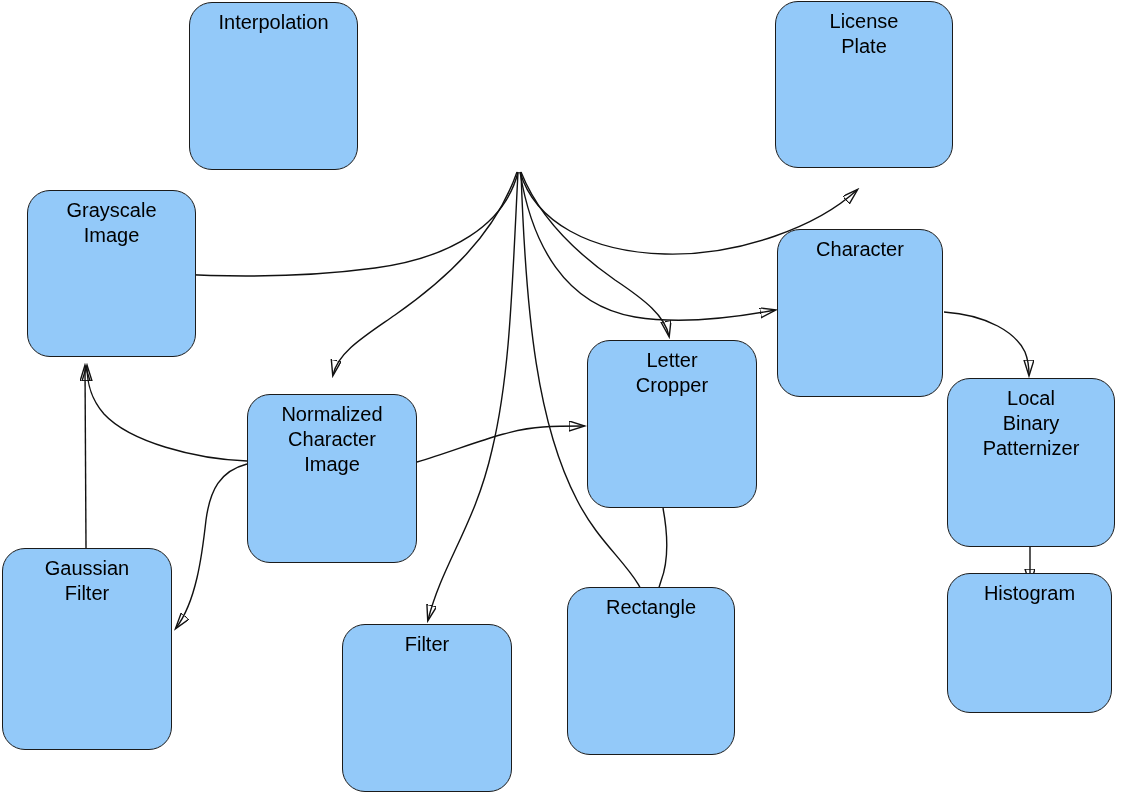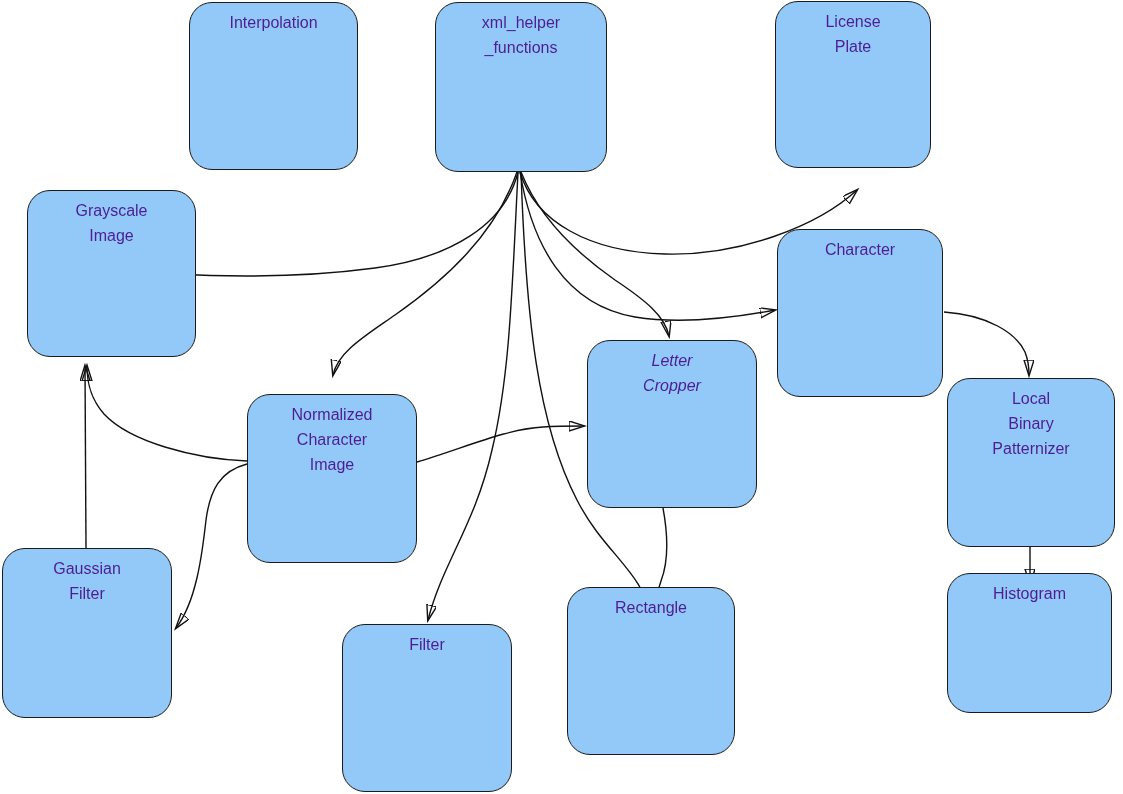--- a/index.html
+++ b/index.html
@@ -33,23 +33,23 @@
     background: var(--node-fill, #93c9f9);
     border: 1.5px solid var(--node-border, #1b1b1b);
     border-radius: 23px;
     display: flex;
     justify-content: center;
     align-items: flex-start;
     z-index: 1;
   }
   .node-label {
     margin-top: 7px;
-    font-size: 16px;
+    font-size: 20px;
     line-height: 25px;
-    color: #4c1d95;
+    color: #000000;
     text-align: center;
     white-space: pre-line;
     user-select: none;
   }
 </style>
 </head>
 <body>
 
 <div class="canvas">
 
@@ -73,57 +73,53 @@
     <path d="M 417 462 C 462 449, 505 429, 543 427 C 557 426, 571 426, 584 426" marker-end="url(#arrow)"></path>
     <path d="M 663 508 C 668 535, 669 560, 661 581 C 656 596, 653 606, 652 620" marker-end="url(#arrow)"></path>
     <path d="M 944 312 C 988 315, 1016 333, 1025 352 C 1029 362, 1029 368, 1029 375" marker-end="url(#arrow)"></path>
     <path d="M 1030 547 L 1030 584" marker-end="url(#arrow)"></path>
   </svg>
 
   <div class="node" style="left:189px; top:2px; width:169px; height:168px;">
     <span class="node-label">Interpolation</span>
   </div>
 
-  <div class="node" style="left:435px; top:2px; width:172px; height:170px;">
-    <span class="node-label">xml_helper
-_functions</span>
-  </div>
 
-  <div class="node" style="left:775px; top:1px; width:156px; height:167px;">
+  <div class="node" style="left:775px; top:1px; width:178px; height:167px;">
     <span class="node-label">License
 Plate</span>
   </div>
 
   <div class="node" style="left:1px; top:190px; width:169px; height:167px;margin-left:26px;">
     <span class="node-label">Grayscale
 Image</span>
   </div>
 
   <div class="node" style="left:777px; top:229px; width:166px; height:168px;">
     <span class="node-label">Character</span>
   </div>
 
   <div class="node" style="left:247px; top:378px; width:170px; height:169px;margin-top:16px;">
     <span class="node-label">Normalized
 Character
 Image</span>
   </div>
 
-  <div class="node" style="left:587px; top:340px; width:170px; height:168px;font-style:italic;">
+  <div class="node" style="left:587px; top:340px; width:170px; height:168px;">
     <span class="node-label">Letter
 Cropper</span>
   </div>
 
   <div class="node" style="left:947px; top:378px; width:168px; height:169px;">
     <span class="node-label">Local
 Binary
 Patternizer</span>
   </div>
 
-  <div class="node" style="left:2px; top:548px; width:170px; height:170px;">
+  <div class="node" style="left:2px; top:548px; width:170px; height:202px;">
     <span class="node-label">Gaussian
 Filter</span>
   </div>
 
   <div class="node" style="left:342px; top:624px; width:170px; height:168px;">
     <span class="node-label">Filter</span>
   </div>
 
   <div class="node" style="left:567px; top:587px; width:168px; height:168px;">
     <span class="node-label">Rectangle</span>

